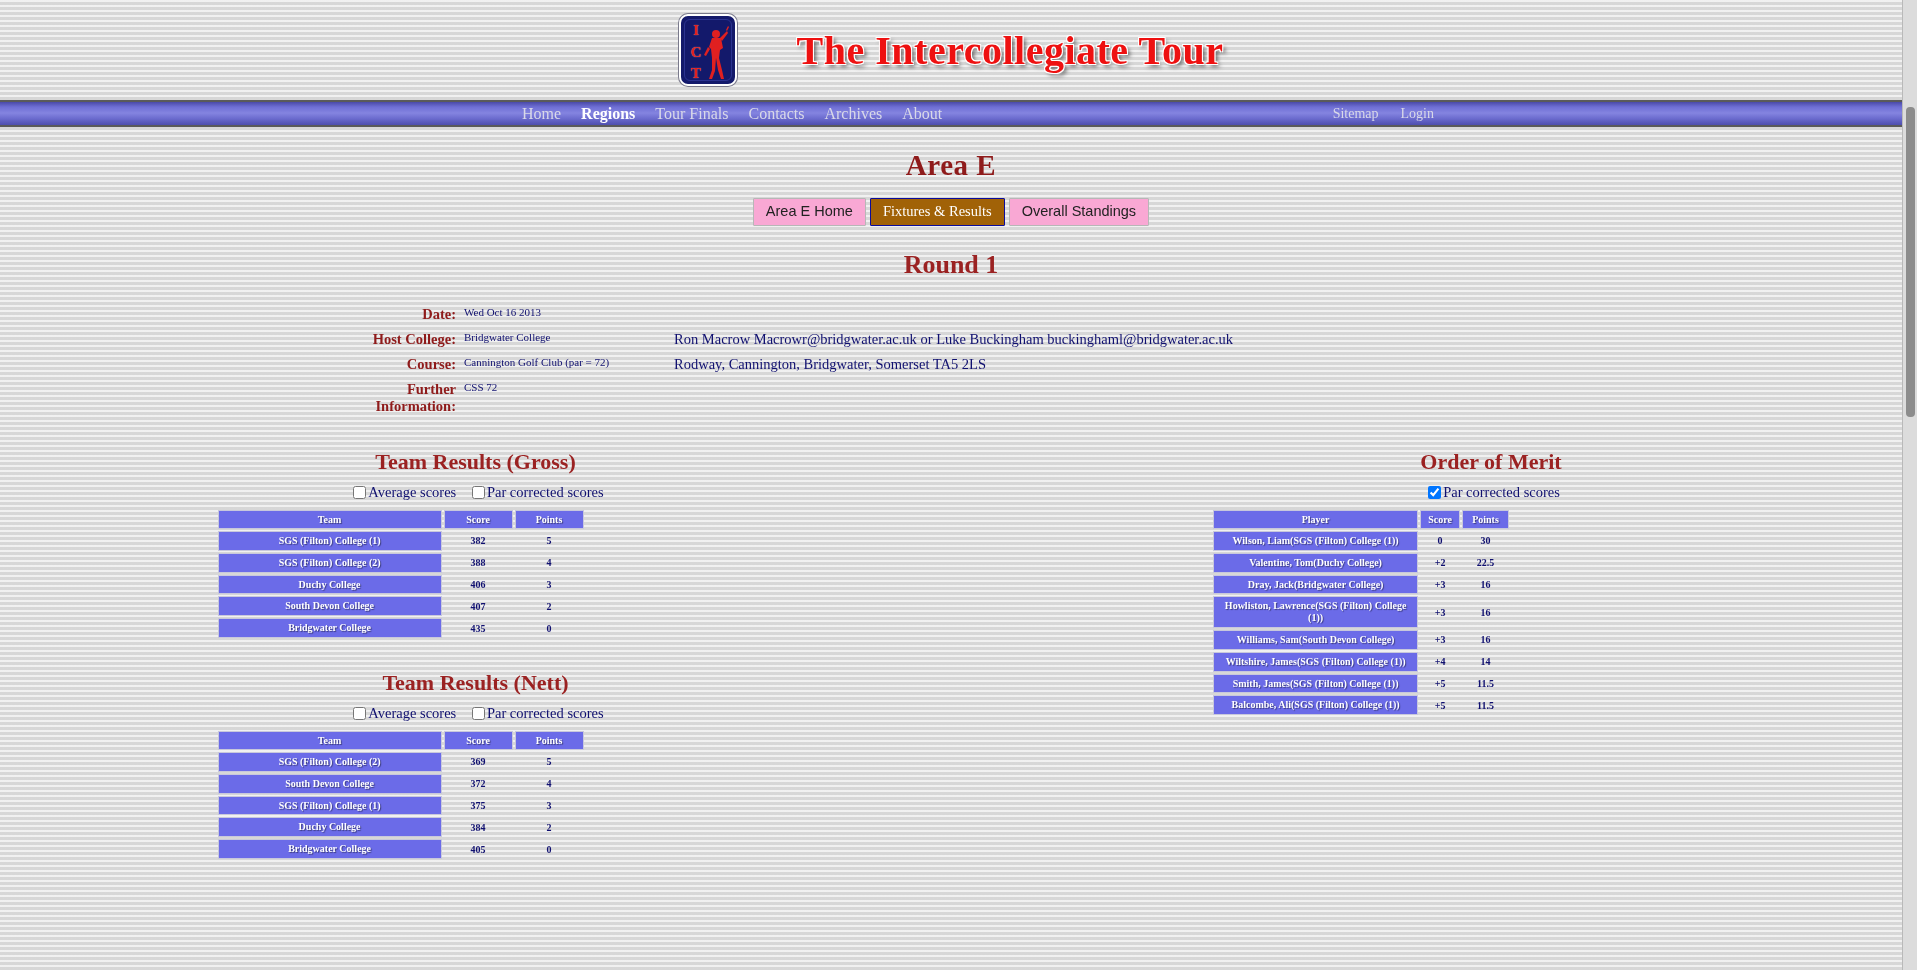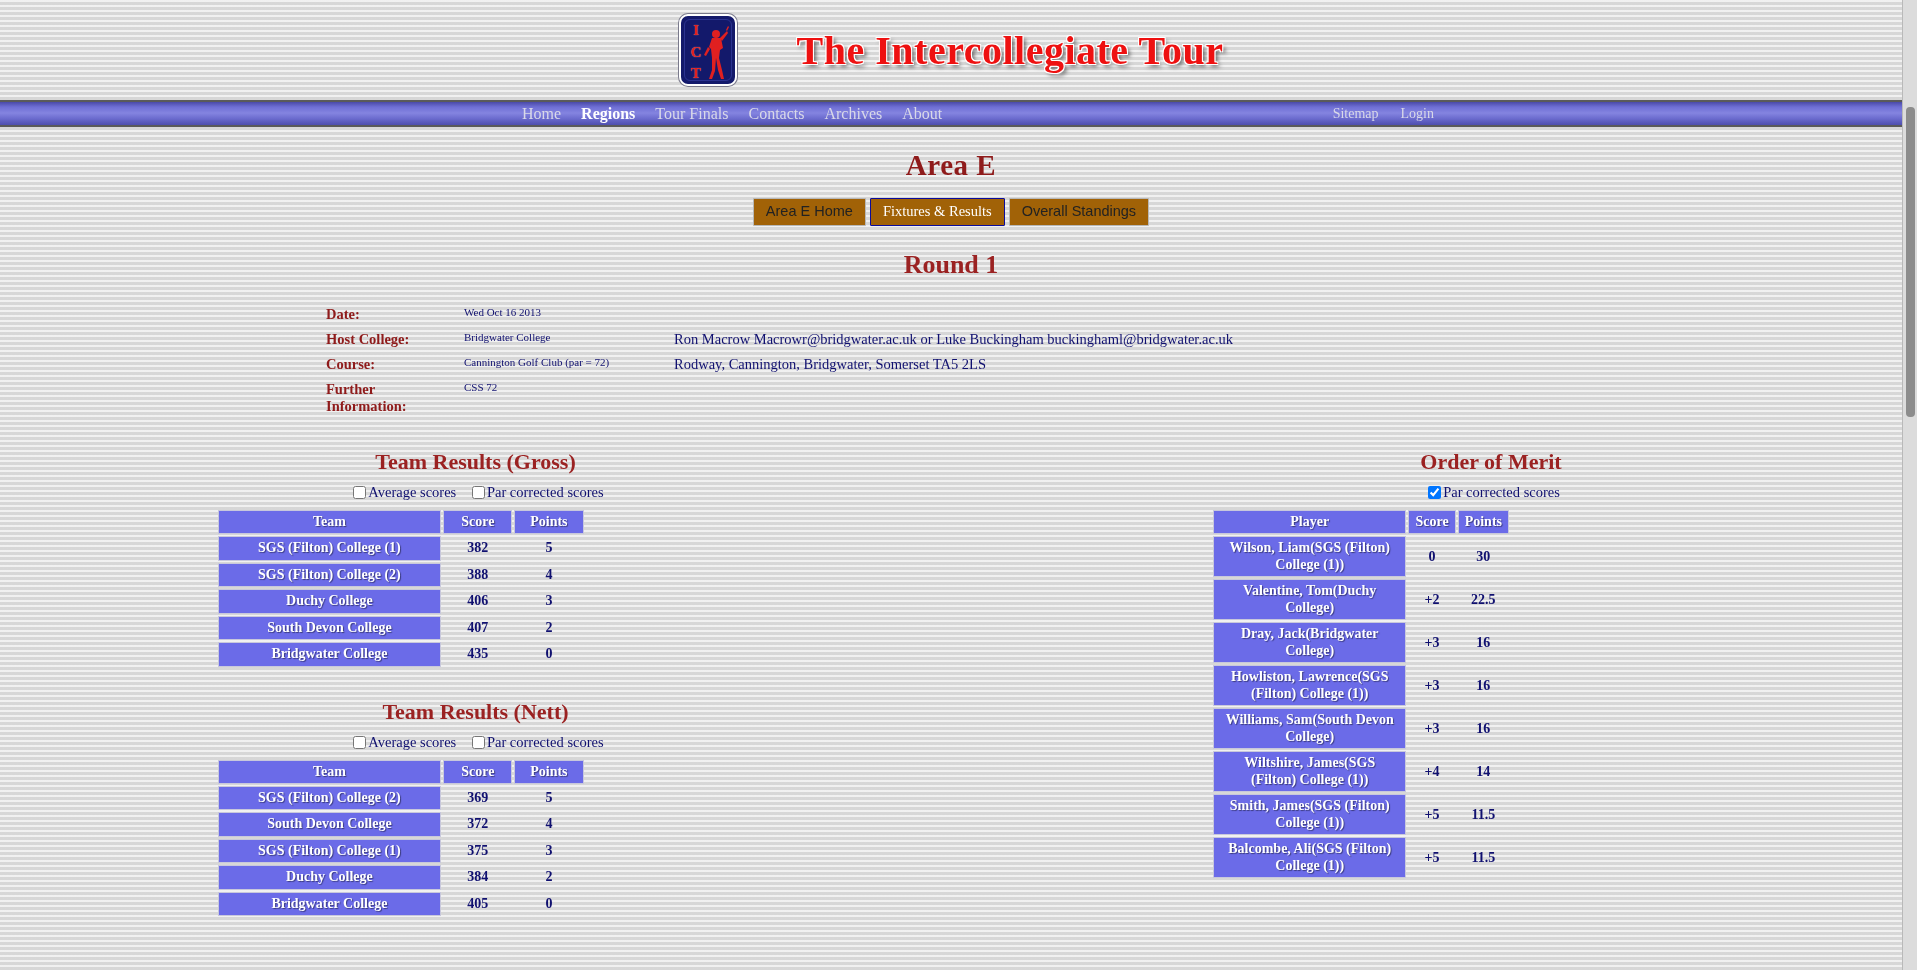--- a/index.html
+++ b/index.html
@@ -103,21 +103,21 @@
     letter-spacing:.5px;
   }
   .tabs {
     display:flex; justify-content:center; gap:4px;
     margin-top: 16px;
   }
   .tab {
     font-family:"Liberation Sans", sans-serif;
     font-size:14.5px;
     padding:4px 12px 5px 12px;
-    background:#a16207;
+    background:#f9a8d4;
     border:1px solid #b7b7b7;
     color:#222;
     cursor:pointer;
     border-radius:1px;
   }
   .tab.active { background:#a16207; color:#ffffff; border-color:#0c0c9b;font-family:Liberation Serif, serif; }
 
   .round-title {
     text-align:center;
     color:#9b2222;
@@ -129,20 +129,21 @@
   
   .info {
     margin: 22px auto 0 auto;
     width: 1250px;
     border-collapse: collapse;
     font-family:"Liberation Serif", serif;
   }
   .info td { vertical-align: top; padding: 4px 0; }
   .info .lbl {
     width: 138px;
+    text-align:right;
     color:#8f1b1b;
     font-weight:bold;
     font-size:14.5px;
     padding-right:8px;
   }
   .info .v1 { width: 200px; color:#101070; font-size:11px; }
   .info .v2 { color:#101070; font-size:14.5px; padding-left:10px; }
 
   
   .columns { display:flex; margin-top: 30px; }
@@ -167,21 +168,21 @@
     white-space:nowrap;
   }
   .opts label { cursor:pointer; margin:0 3px; }
   .opts input { vertical-align:-2px; margin:0 2px 0 6px; }
 
   
   table.res {
     border-collapse: separate;
     border-spacing: 2px;
     font-family:"Liberation Serif", serif;
-    font-size:14px;
+    font-size:10px;
   }
   table.res th {
     background:#6b6be8;
     color:#ffffff;
     font-weight:bold;
     text-align:center;
     padding:3px 6px;
     border:1px solid #c8c8dc;
     text-shadow: 1px 1px 1px rgba(0,0,0,.45);
   }

